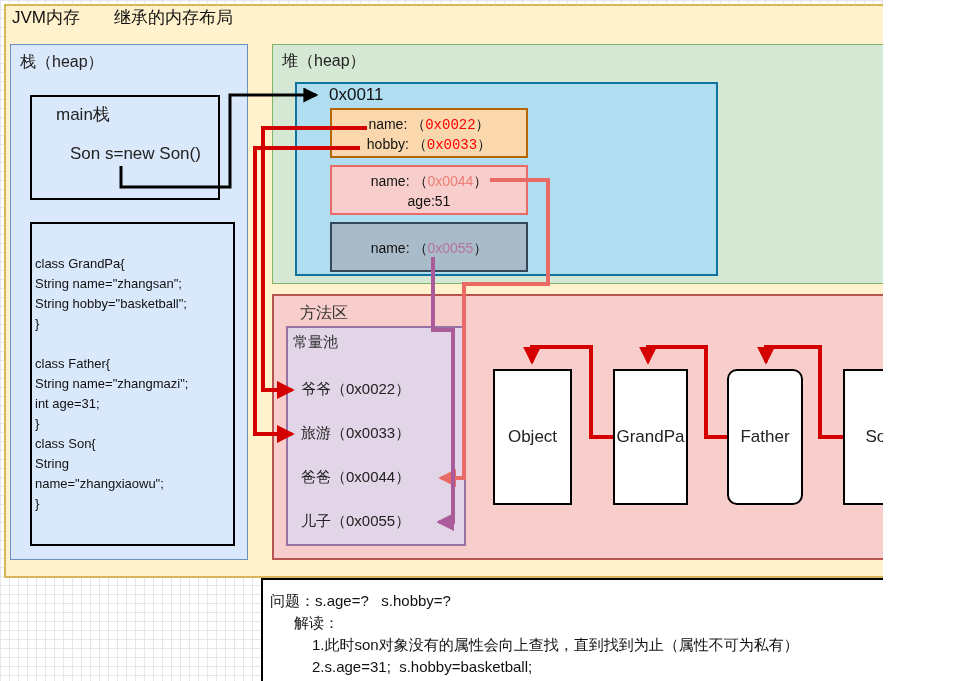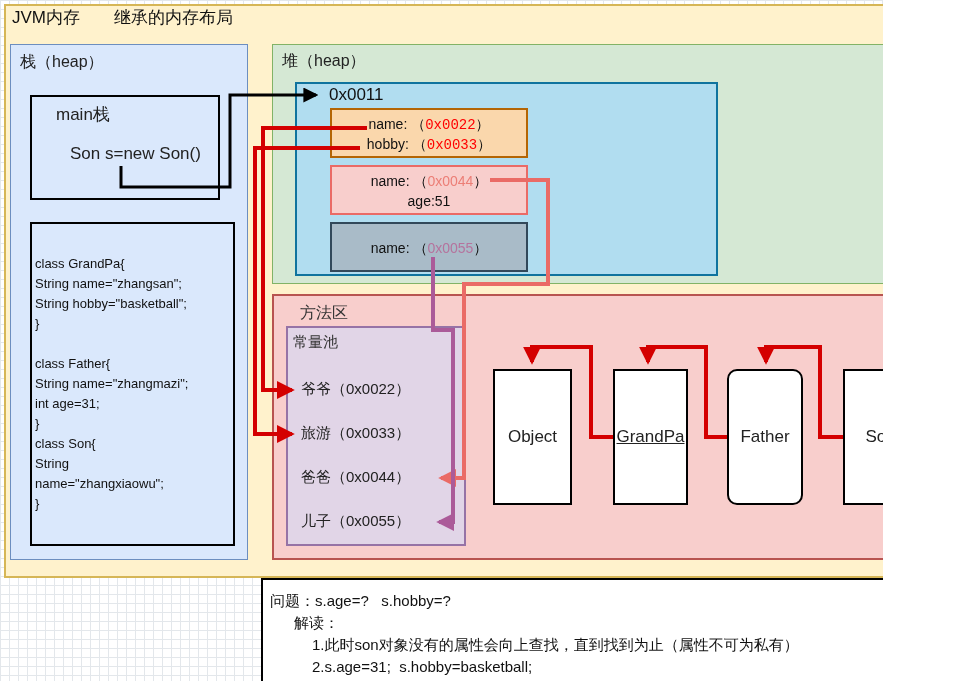--- a/index.html
+++ b/index.html
@@ -116,21 +116,21 @@
   <div class="panel method-panel"></div>
   <div class="method-label">方法区</div>
   <div class="panel pool-panel"></div>
   <div class="pool-label">常量池</div>
   <div class="pool-entry" style="top:380px;">爷爷（0x0022）</div>
   <div class="pool-entry" style="top:424px;">旅游（0x0033）</div>
   <div class="pool-entry" style="top:468px;">爸爸（0x0044）</div>
   <div class="pool-entry" style="top:512px;">儿子（0x0055）</div>
 
   <div class="class-cell" style="left:493px;width:79px;">Object</div>
-  <div class="class-cell" style="left:613px;width:75px;text-decoration:underline;">GrandPa</div>
+  <div class="class-cell" style="left:613px;width:75px;">GrandPa</div>
   <div class="class-cell" style="left:727px;width:76px;border-radius:10px;">Father</div>
   <div class="class-cell" style="left:843px;width:75px;">Son</div>
 
   <svg class="overlay" viewBox="0 0 969 681">
     <defs>
       <marker id="m-black" markerWidth="5" markerHeight="5" refX="4.2" refY="2.5" orient="auto">
         <path d="M0,0 L5,2.5 L0,5 Z" style="fill:var(--arrow-black);"></path>
       </marker>
       <marker id="m-red" markerWidth="4.5" markerHeight="4.5" refX="3.8" refY="2.25" orient="auto">
         <path d="M0,0 L4.5,2.25 L0,4.5 Z" style="fill:var(--arrow-red);"></path>

